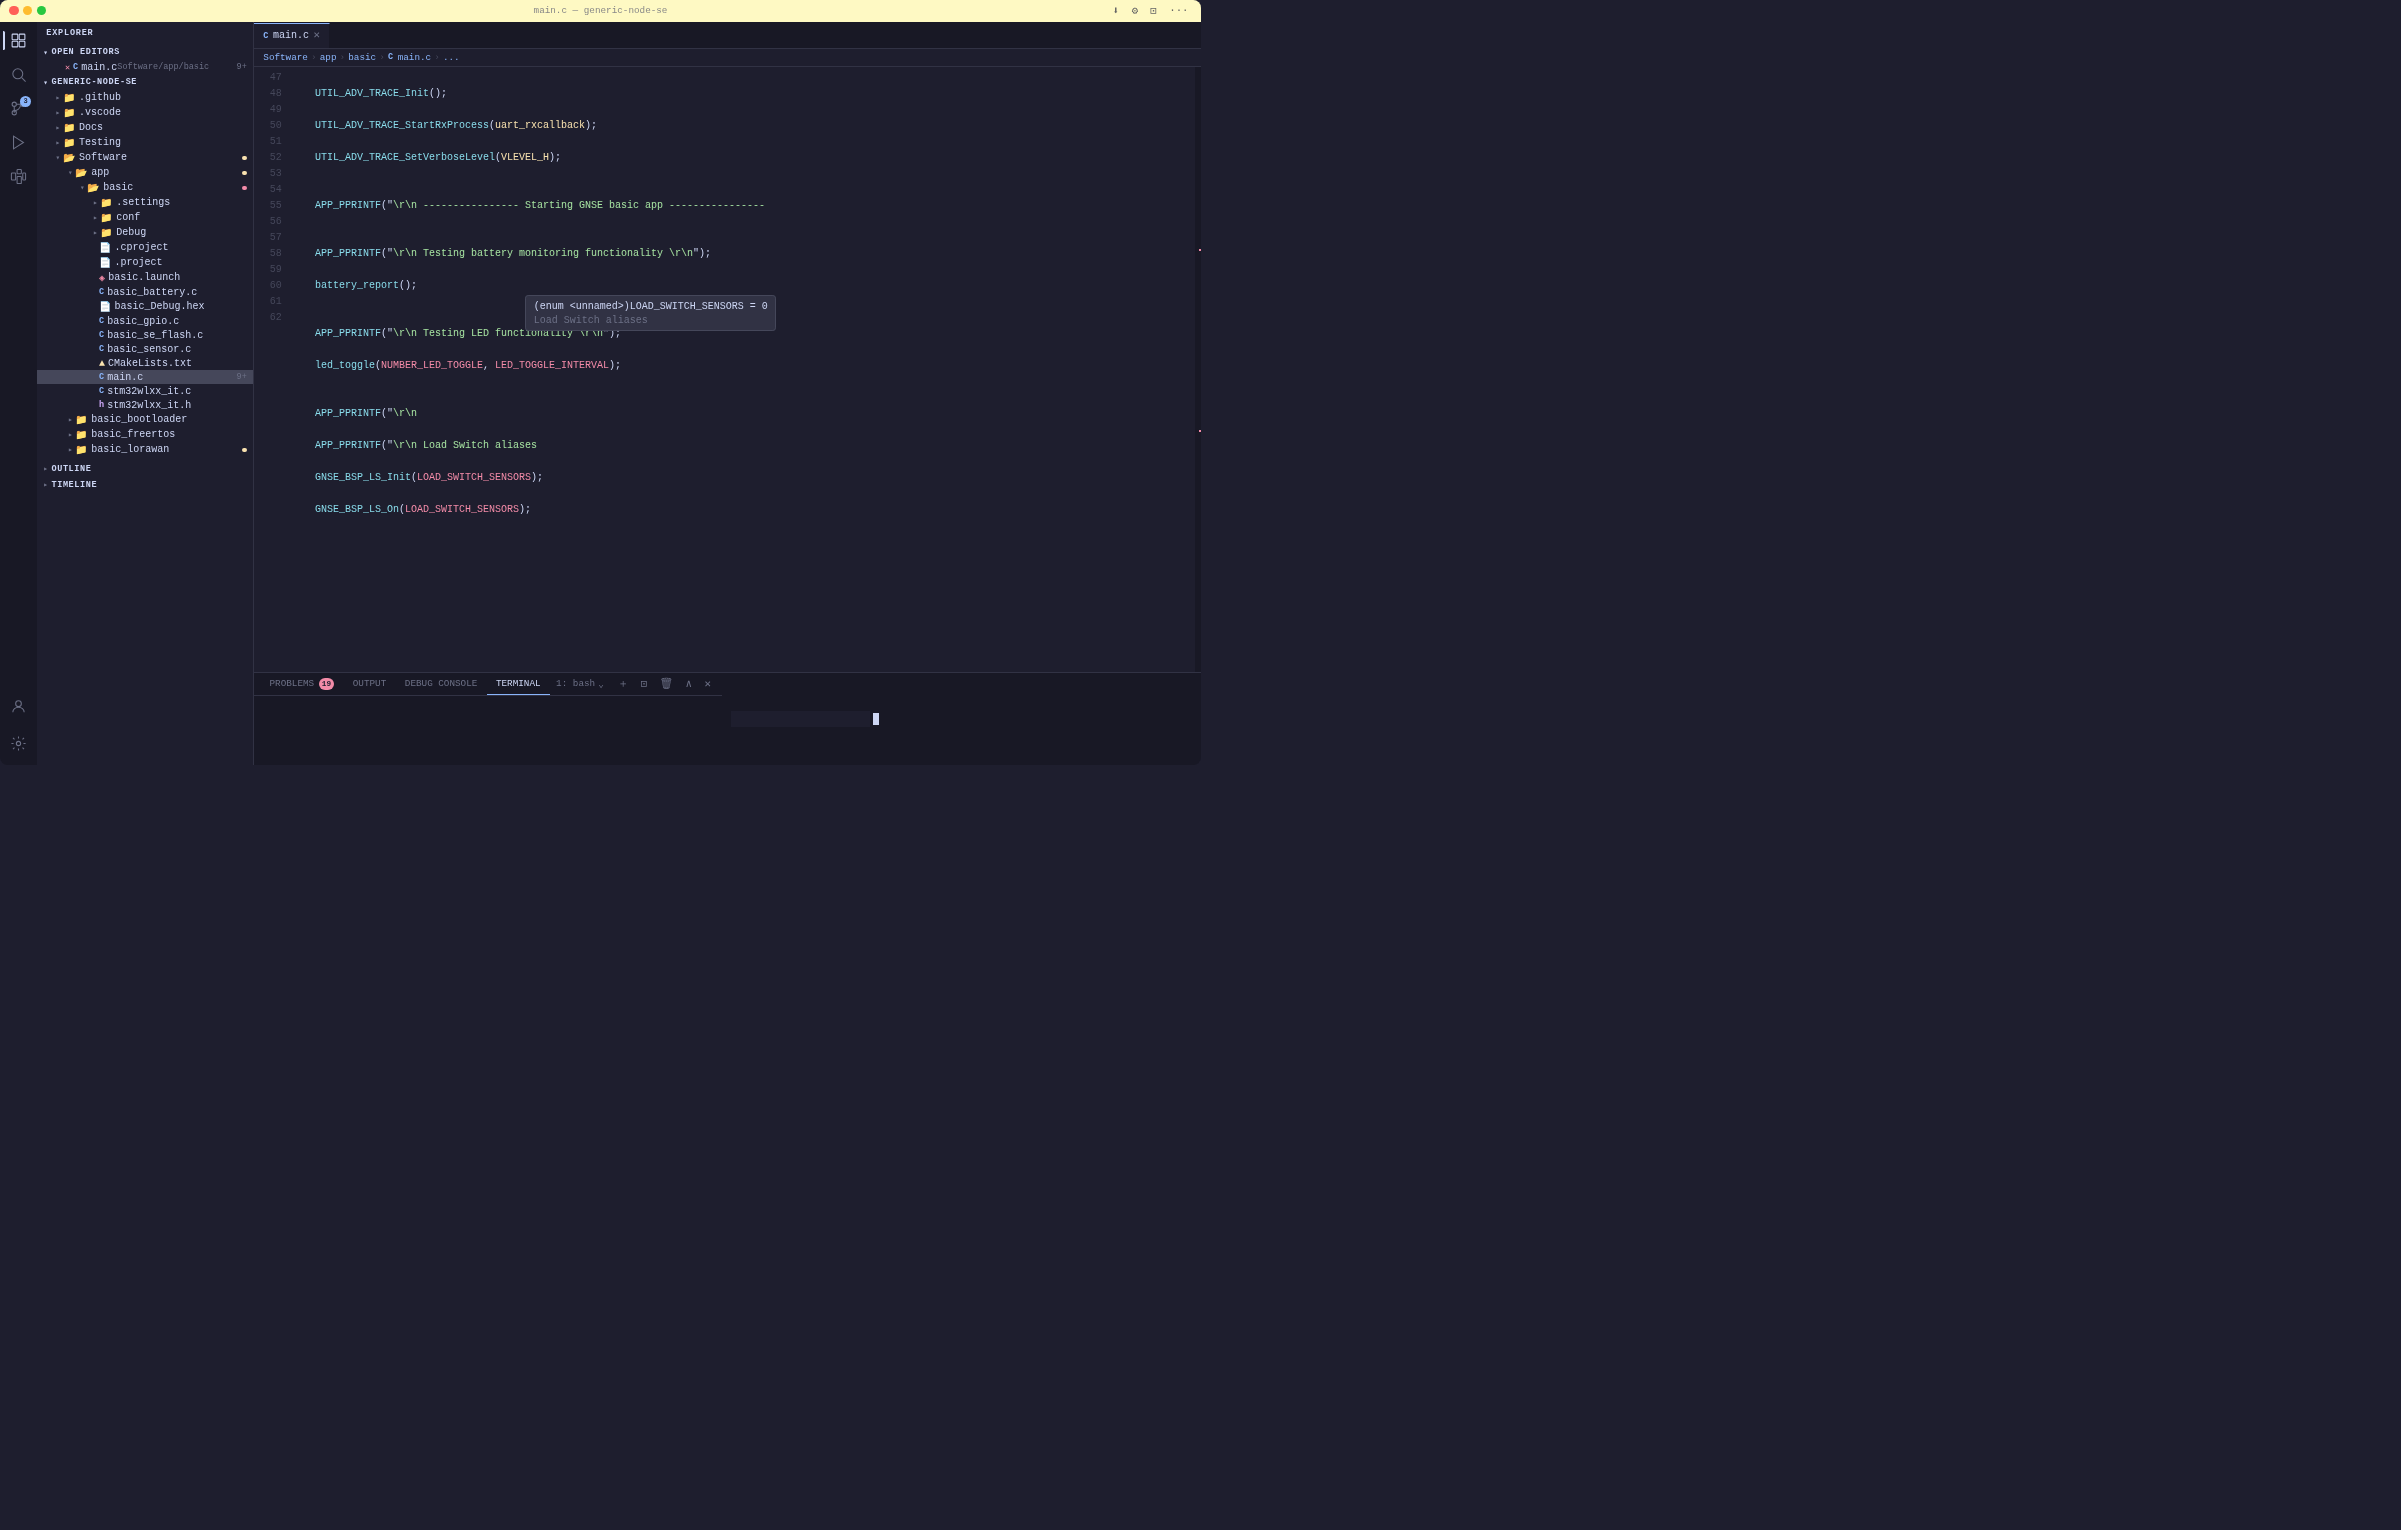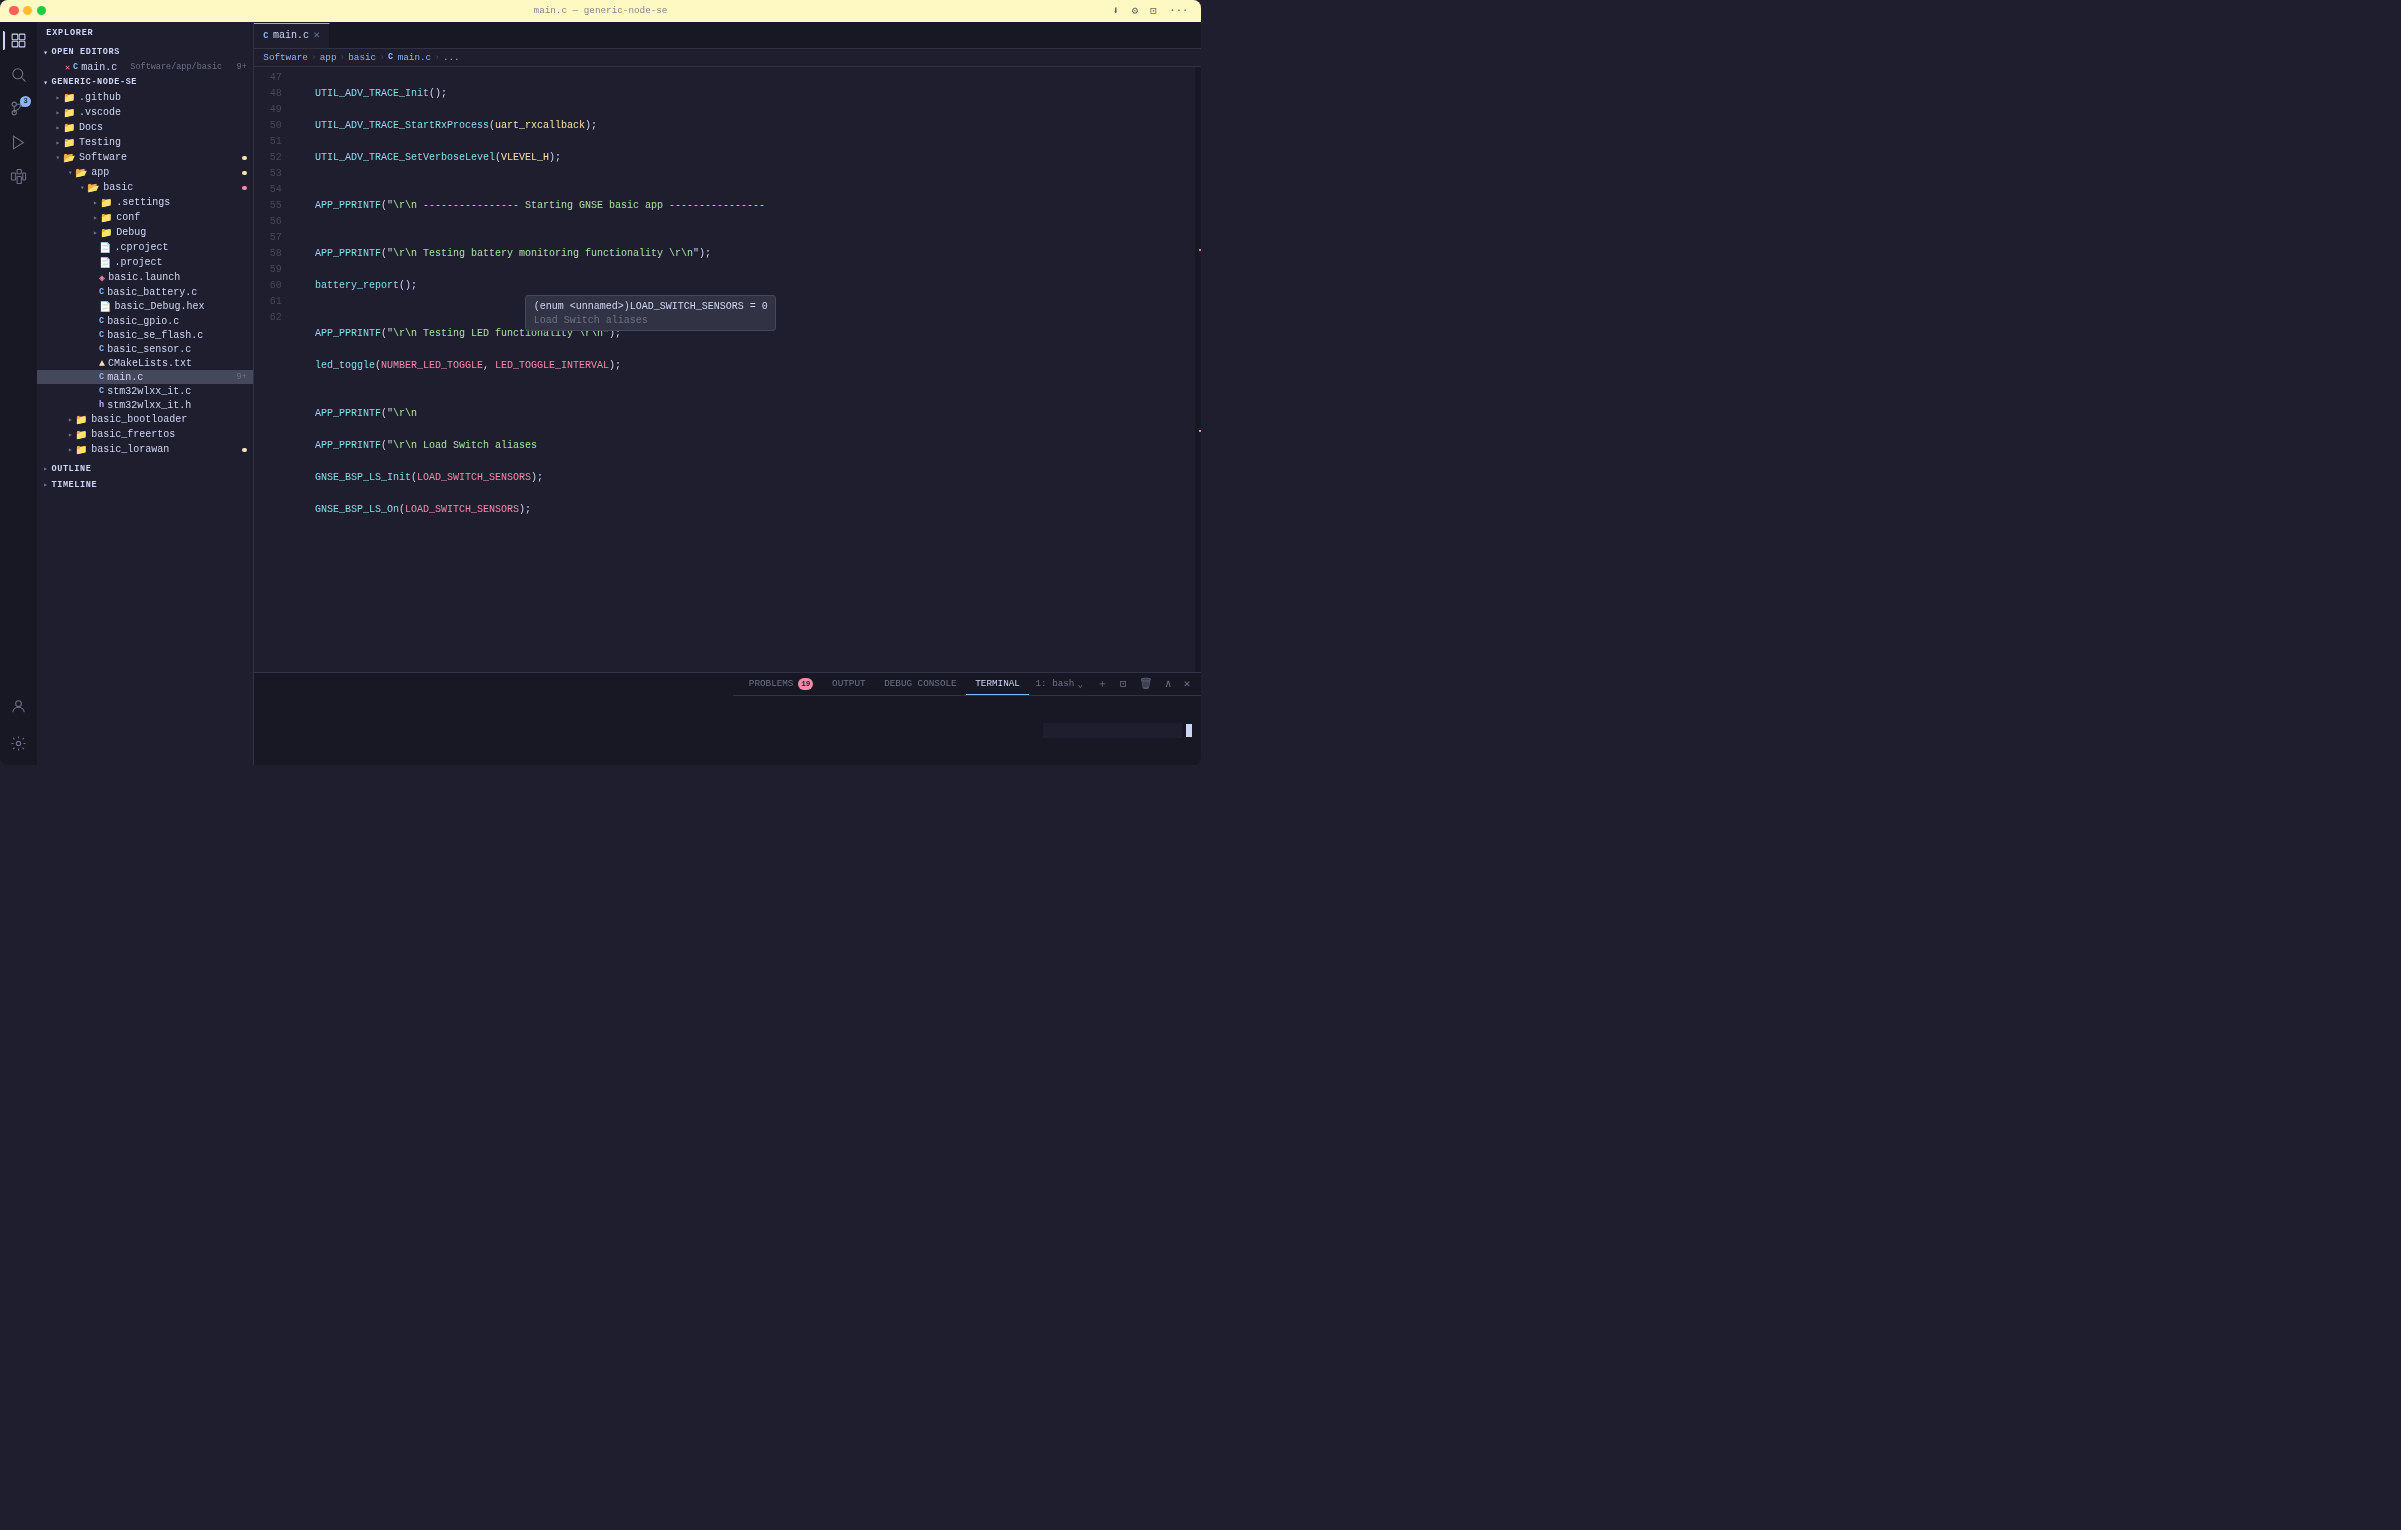--- a/index.html
+++ b/index.html
@@ -298,23 +298,22 @@
     }
     .tooltip-line1 { color: #cdd6f4; margin-bottom: 3px; }
     .tooltip-line2 { color: #6c7086; }
 
     
     .bottom-panel {
       height: 93px;
       background: #181825;
       border-top: 0.8px solid #313244;
       display: flex;
-      flex-direction: column;
+      flex-direction: row;
       flex-shrink: 0;
-      align-items: flex-end;
     }
     .panel-tabs {
       display: flex;
       align-items: center;
       height: 23px;
       background: #181825;
       border-bottom: 0.8px solid #313244;
       padding: 0 6.2px;
       gap: 0;
     }
@@ -486,21 +485,21 @@
 
       <div class="section-header">
         <span class="chevron">▾</span>
         <span>Open Editors</span>
       </div>
       <div class="tree-item" style="padding-left: 15.5px;">
         <span class="indent"></span>
         <span style="color:#f38ba8;margin-right:3.1px;font-size:8.5px;">✕</span>
         <span style="color:#89b4fa;margin-right:3.1px;font-size:8.5px;font-weight:bold;">C</span>
         <span>main.c</span>
-        <span style="margin-left:13px;color:#6c7086;font-size:8.5px;">Software/app/basic</span>
+        <span style="margin-left:0;color:#6c7086;font-size:8.5px;">Software/app/basic</span>
         <span class="badge-count">9+</span>
       </div>
 
       <div class="section-header">
         <span class="chevron">▾</span>
         <span>Generic-Node-SE</span>
       </div>
 
       <div class="tree-item" style="padding-left:18.6px">
         <span class="chevron" style="color:#6c7086">▸</span>

